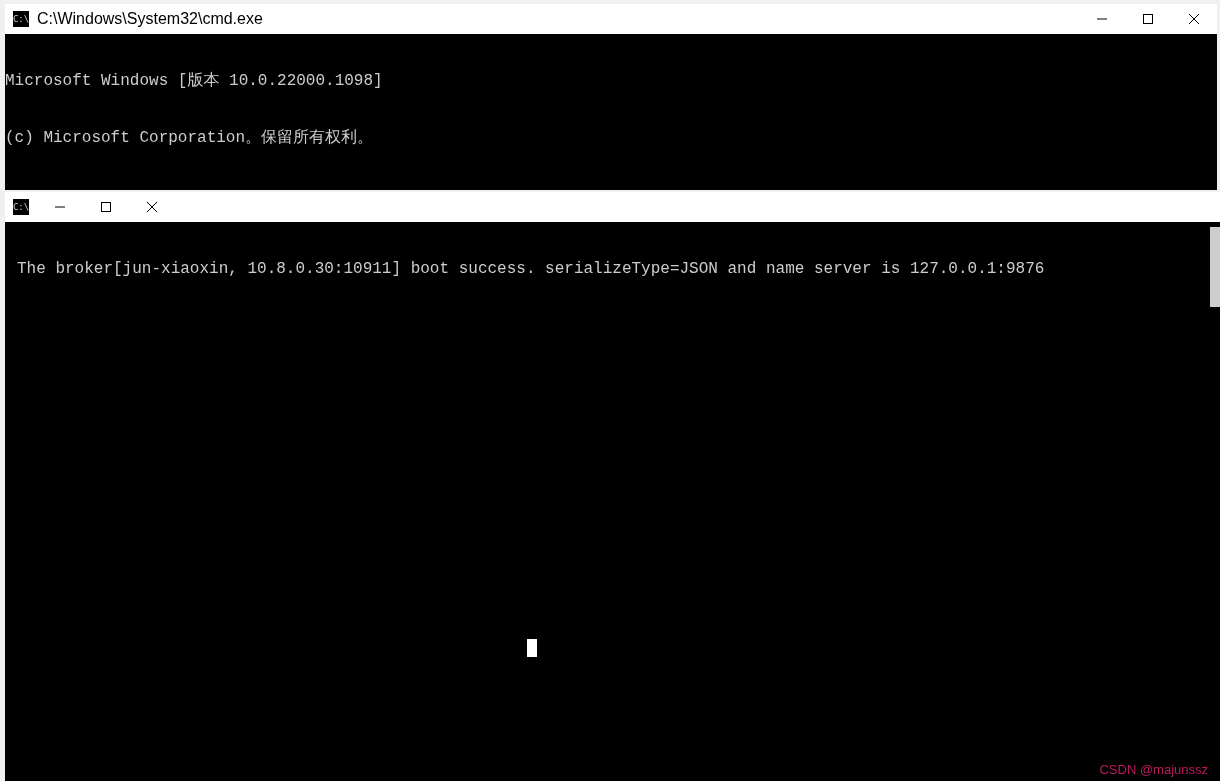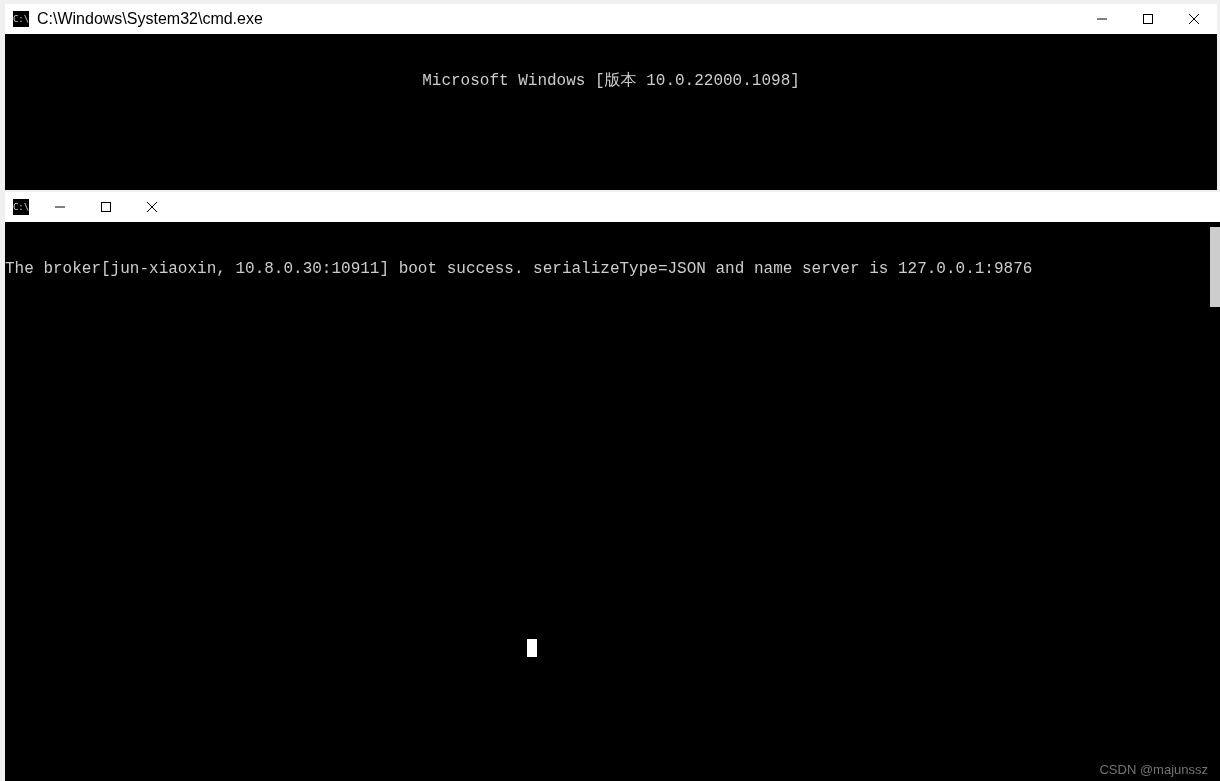--- a/index.html
+++ b/index.html
@@ -82,29 +82,29 @@
     position: absolute;
     right: 0;
     width: 10px;
     background: #cdcdcd;
   }
   .watermark {
     position: absolute;
     right: 12px;
     bottom: 4px;
     font-size: 13px;
-    color: #737373;
+    color: #be185d;
     font-family: "Microsoft YaHei","Segoe UI",sans-serif;
   }
   
   #w1 { left: 5px; top: 4px; width: 1212px; height: 186px; }
-  #w1 .terminal { height: 156px; text-align: center; }
+  #w1 .terminal { height: 156px; }
   
   #w2 { left: 5px; top: 192px; width: 1215px; height: 589px; }
-  #w2 .terminal { height: 559px; }
+  #w2 .terminal { height: 559px; padding-left: 12px; }
 </style>
 </head>
 <body>
 
 <div class="window" id="w1">
   <div class="titlebar">
     <span class="app-icon">C:\</span>
     <span class="titlebar-title">C:\Windows\System32\cmd.exe</span>
     <div class="window-controls">
       <div class="win-btn">
@@ -120,20 +120,21 @@
       <div class="win-btn">
         <svg viewBox="0 0 10 10">
             <line x1="0" y1="0" x2="10" y2="10" stroke="#000" stroke-width="1"></line>
             <line x1="10" y1="0" x2="0" y2="10" stroke="#000" stroke-width="1"></line>
           </svg>
       </div>
     </div>
   </div>
   <div class="terminal">
     <div class="line">Microsoft Windows [版本 10.0.22000.1098]</div>
+    <div class="line">(c) Microsoft Corporation。保留所有权利。</div>
     <div class="line"></div>
     
     <div class="line"></div>
     
   </div>
 </div>
 
 <div class="window" id="w2">
   <div class="titlebar">
     <span class="app-icon">C:\</span>

